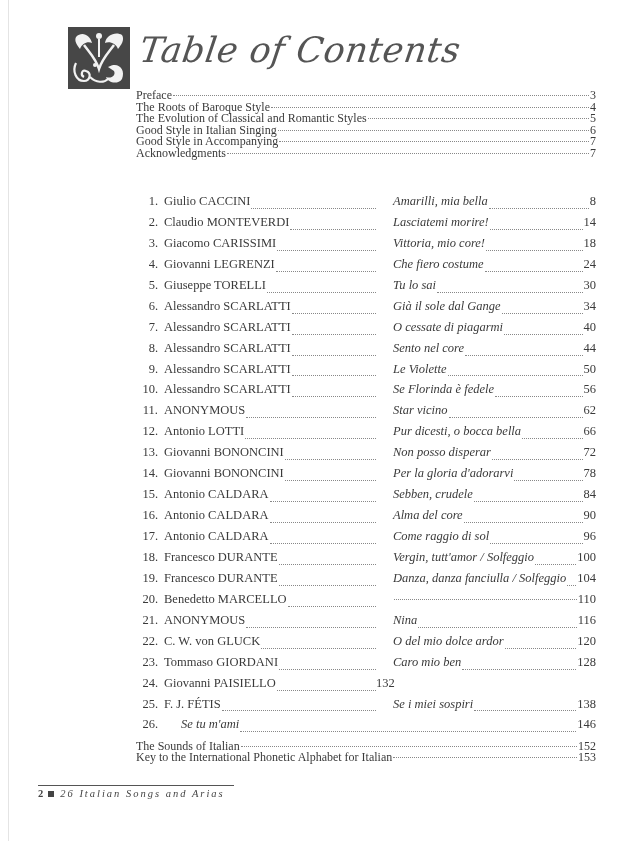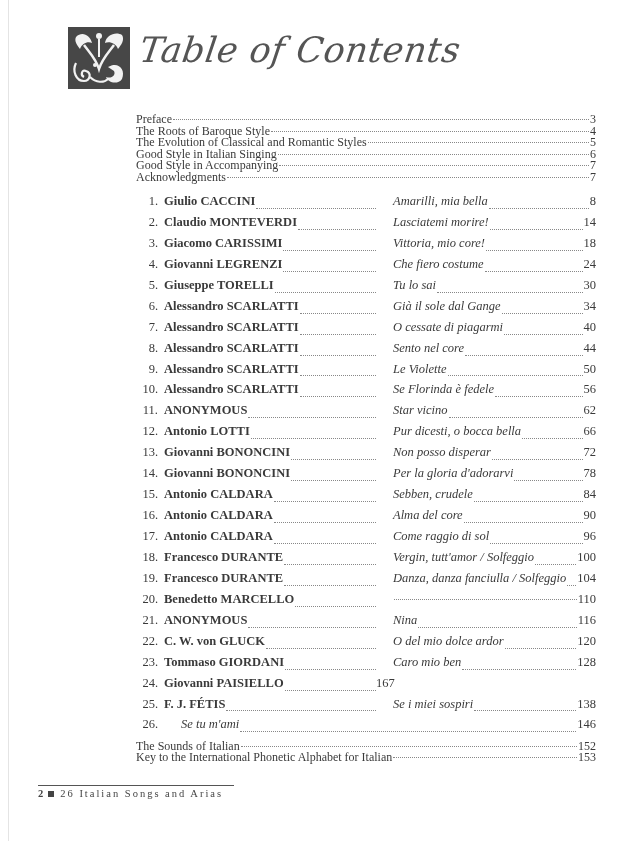--- a/index.html
+++ b/index.html
@@ -11,40 +11,40 @@
     .logo {
       position: absolute; left: 68px; top: 27px; width: 62px; height: 62px; background: #474747;
     }
     .logo svg { width: 62px; height: 62px; display: block; }
     .title {
       position: absolute; left: 140px; top: 30px; font-family: "DejaVu Serif", serif; font-style: italic;
       font-size: 35px; color: #555; letter-spacing: 0.5px; font-weight: normal; white-space: nowrap;
       transform: skewX(-8deg);
     }
     .toc { position: absolute; left: 136px; width: 460px; }
-    .front { top: 114px; }
+    .front { top: 90px; }
     .row { display: flex; align-items: baseline; font-size: 12px; line-height: 11.2px; height: 11.2px; white-space: nowrap; }
     .front .row { height: 11.6px; line-height: 11.6px; }
     .leader { flex: 1; border-bottom: 1px dotted #888; margin: 0 1px; transform: translateY(-3px); min-width: 8px; }
     .page { text-align: right; }
     .songs { top: 191px; }
     .song { display: flex; align-items: baseline; font-size: 12.5px; height: 20.95px; line-height: 20.95px; white-space: nowrap; }
     .num { width: 28px; text-align: right; padding-right: 6px; box-sizing: border-box; }
-    .composer { display: flex; width: 212px; font-weight: bold; }
+    .composer { display: flex; width: 212px; }
     .composer .leader { margin-right: 0; }
     .song-title { font-style: italic; display: flex; flex: 1; margin-left: 17px; }
     .end { top: 741px; }
     .footer-rule { position: absolute; left: 38px; top: 785px; width: 196px; height: 1px; background: #555; }
     .footer {
       position: absolute; left: 38px; top: 788px; font-size: 10.5px; white-space: nowrap; color: #444;
       display: flex; align-items: center;
     }
     .footer .pnum { font-weight: bold; margin-right: 5px; }
     .footer .sq { display: inline-block; width: 6px; height: 6px; background: #444; margin-right: 6px; }
-    .footer .book { letter-spacing: 2px; }
+    .footer .book { font-style: italic; letter-spacing: 2px; }
   </style>
 </head>
 <body>
 
 <div class="left-edge"></div>
 
 <div class="logo">
   <svg viewBox="0 0 62 62">
     <rect x="0" y="0" width="62" height="62" fill="#474747"></rect>
     <path d="M8 10 C14 4 22 8 24 16 C20 14 14 16 12 22 C9 18 6 14 8 10Z" fill="#f2f2f2"></path>
@@ -368,21 +368,21 @@
         <span class="leader"></span>
       </span>
       <span class="page">128</span>
     </div>
     <div class="song">
       <span class="num">24.</span>
       <span class="composer">
         <span>Giovanni PAISIELLO</span>
         <span class="leader"></span>
       </span>
-      <span class="page">167</span>
+      <span class="page">132</span>
     </div>
     <div class="song">
       <span class="num">25.</span>
       <span class="composer">
         <span>F. J. FÉTIS</span>
         <span class="leader"></span>
       </span>
       <span class="song-title">
         <span>Se i miei sospiri</span>
         <span class="leader"></span>

